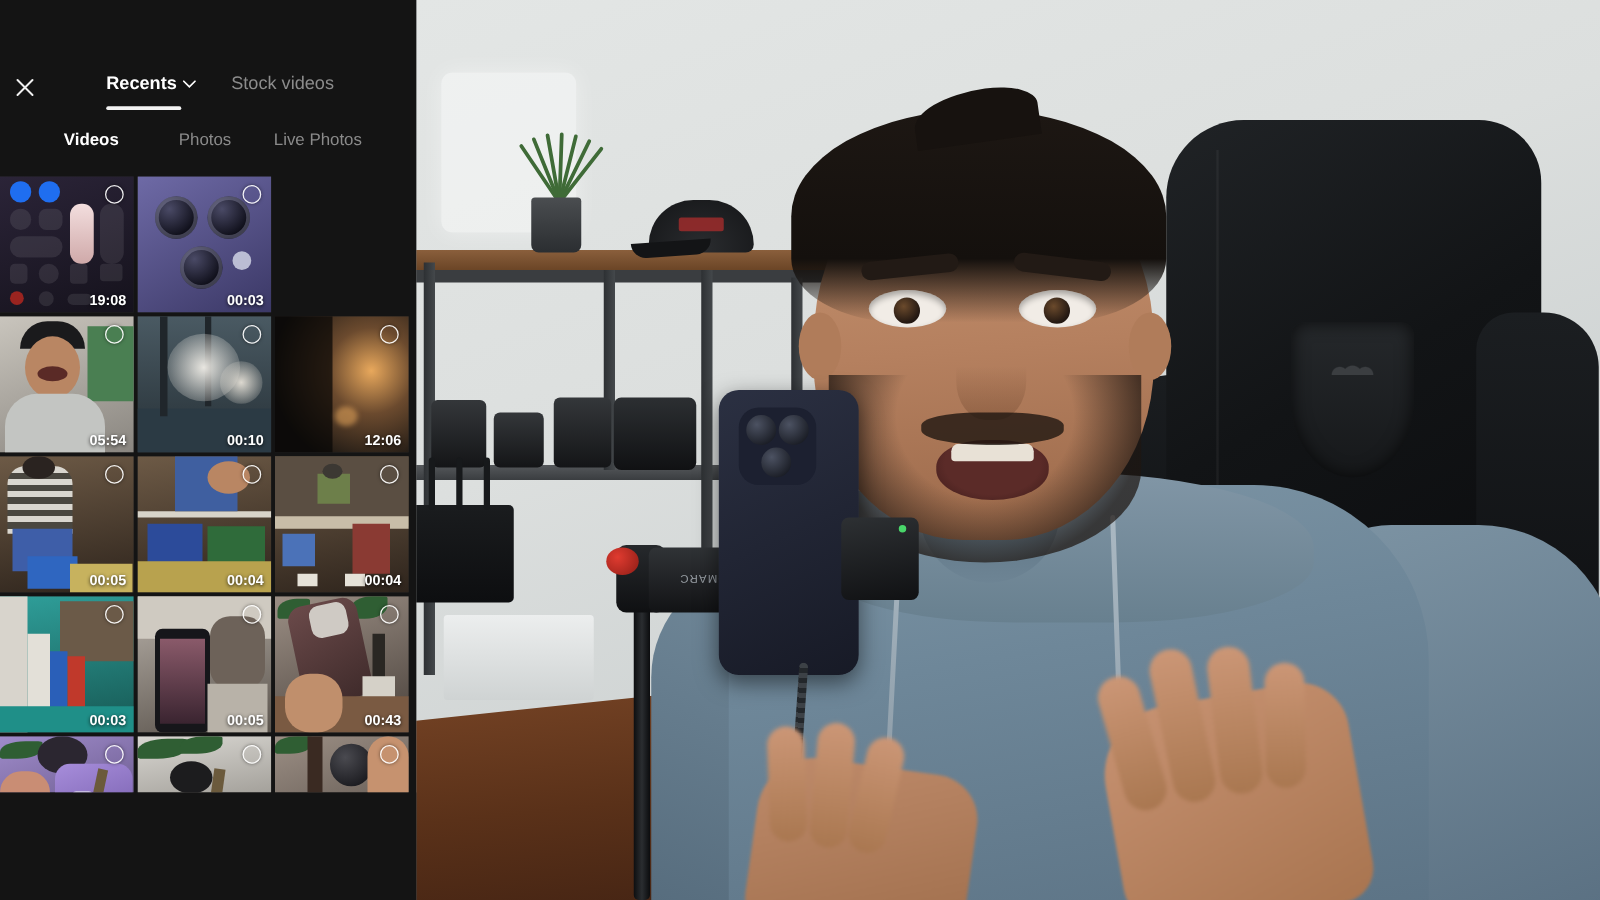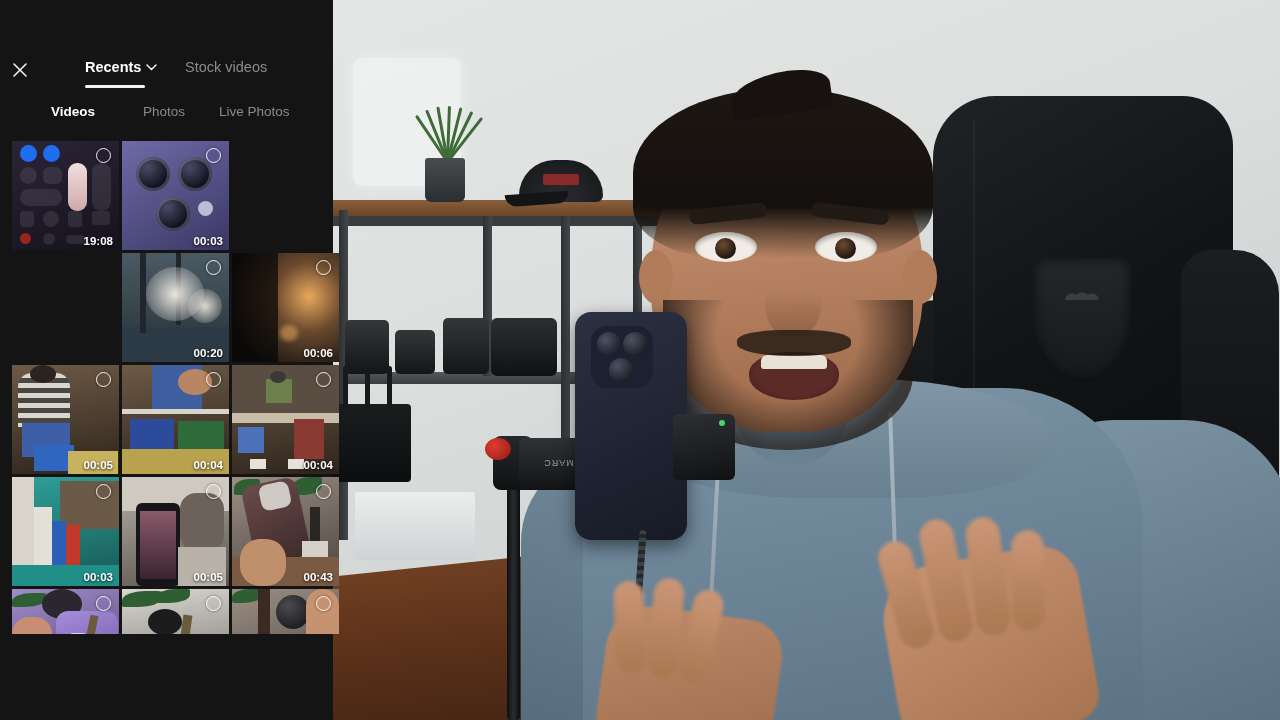--- a/index.html
+++ b/index.html
@@ -347,21 +347,21 @@
   }
   .type-tab {
     position:absolute; top:0; font-size:13.5px; background:none; border:none;
     cursor:pointer; padding:0; font-family:inherit;
   }
   #tab-videos { left:51px; color:#ffffff; font-weight:bold; }
   #tab-photos { left:143px; color:#8a8a8a; }
   #tab-live   { left:219px; color:#8a8a8a; }
 
   #grid {
-    position:absolute; left:12px; top:141px; width:333px; height:493px;
+    position:absolute; left:0; top:141px; width:333px; height:493px;
     overflow:hidden;
   }
   .grid-row { position:relative; height:112px; }
   .tile {
     position:absolute; top:0; width:107px; height:109px;
     overflow:hidden; cursor:pointer; background:#222;
   }
   .tile.c0 { left:0; }
   .tile.c1 { left:110px; }
   .tile.c2 { left:220px; }
@@ -585,40 +585,52 @@
             <div class="ph-lens" style="left:56px;top:16px;width:34px;height:34px"></div>
             <div class="ph-lens" style="left:34px;top:56px;width:34px;height:34px"></div>
             <div style="position:absolute;left:76px;top:60px;width:15px;height:15px;border-radius:50%;background:#cfd2e4;opacity:.85"></div>
           </div>
           <div class="sel-circle"></div>
           <div class="dur">00:03</div>
         </div>
       </div>
 
       <div class="grid-row">
+        <div class="tile c0">
+          <div class="tile-art">
+            <div class="prs-bg"></div>
+            <div style="position:absolute;left:70px;top:8px;width:37px;height:60px;background:#4a7f52"></div>
+            <div style="position:absolute;left:16px;top:4px;width:52px;height:22px;border-radius:22px 22px 0 0;background:#1a1a1c"></div>
+            <div style="position:absolute;left:20px;top:16px;width:44px;height:50px;border-radius:50%;background:#b98663"></div>
+            <div style="position:absolute;left:30px;top:40px;width:24px;height:12px;border-radius:50%;background:#5a2a26"></div>
+            <div style="position:absolute;left:4px;top:62px;width:80px;height:47px;border-radius:26px 26px 0 0;background:#c3c5c2"></div>
+          </div>
+          <div class="sel-circle"></div>
+          <div class="dur">05:54</div>
+        </div>
         <div class="tile c1">
           <div class="tile-art">
             <div class="blos-bg"></div>
             <div style="position:absolute;left:0;top:74px;width:107px;height:35px;background:#2b3a44"></div>
             <div style="position:absolute;left:18px;top:0;width:6px;height:80px;background:#20262b"></div>
             <div style="position:absolute;left:54px;top:0;width:5px;height:72px;background:#20262b"></div>
             <div style="position:absolute;left:24px;top:14px;width:58px;height:54px;border-radius:50%;background:radial-gradient(circle,#e8e6e0 0%,rgba(232,230,224,.25) 70%)"></div>
             <div style="position:absolute;left:66px;top:36px;width:34px;height:34px;border-radius:50%;background:radial-gradient(circle,#ddd9d0 0%,rgba(221,217,208,.2) 72%)"></div>
           </div>
           <div class="sel-circle"></div>
-          <div class="dur">00:20</div>
+          <div class="dur">00:10</div>
         </div>
         <div class="tile c2">
           <div class="tile-art">
             <div class="sun-bg"></div>
             <div style="position:absolute;left:0;top:0;width:46px;height:109px;background:rgba(8,7,6,.72)"></div>
             <div style="position:absolute;left:48px;top:72px;width:18px;height:16px;border-radius:50%;background:#e8a85c;opacity:.55;filter:blur(2px)"></div>
           </div>
           <div class="sel-circle"></div>
-          <div class="dur">00:06</div>
+          <div class="dur">12:06</div>
         </div>
       </div>
 
       <div class="grid-row">
         <div class="tile c0">
           <div class="tile-art">
             <div class="mkt-bg"></div>
             <div style="position:absolute;left:6px;top:8px;width:52px;height:54px;border-radius:14px 14px 0 0;background:repeating-linear-gradient(180deg,#d9d6cf 0 5px,#4a4740 5px 10px)"></div>
             <div style="position:absolute;left:18px;top:0;width:26px;height:18px;border-radius:50%;background:#2a2320"></div>
             <div style="position:absolute;left:10px;top:58px;width:48px;height:34px;background:#3e5ea8"></div>

